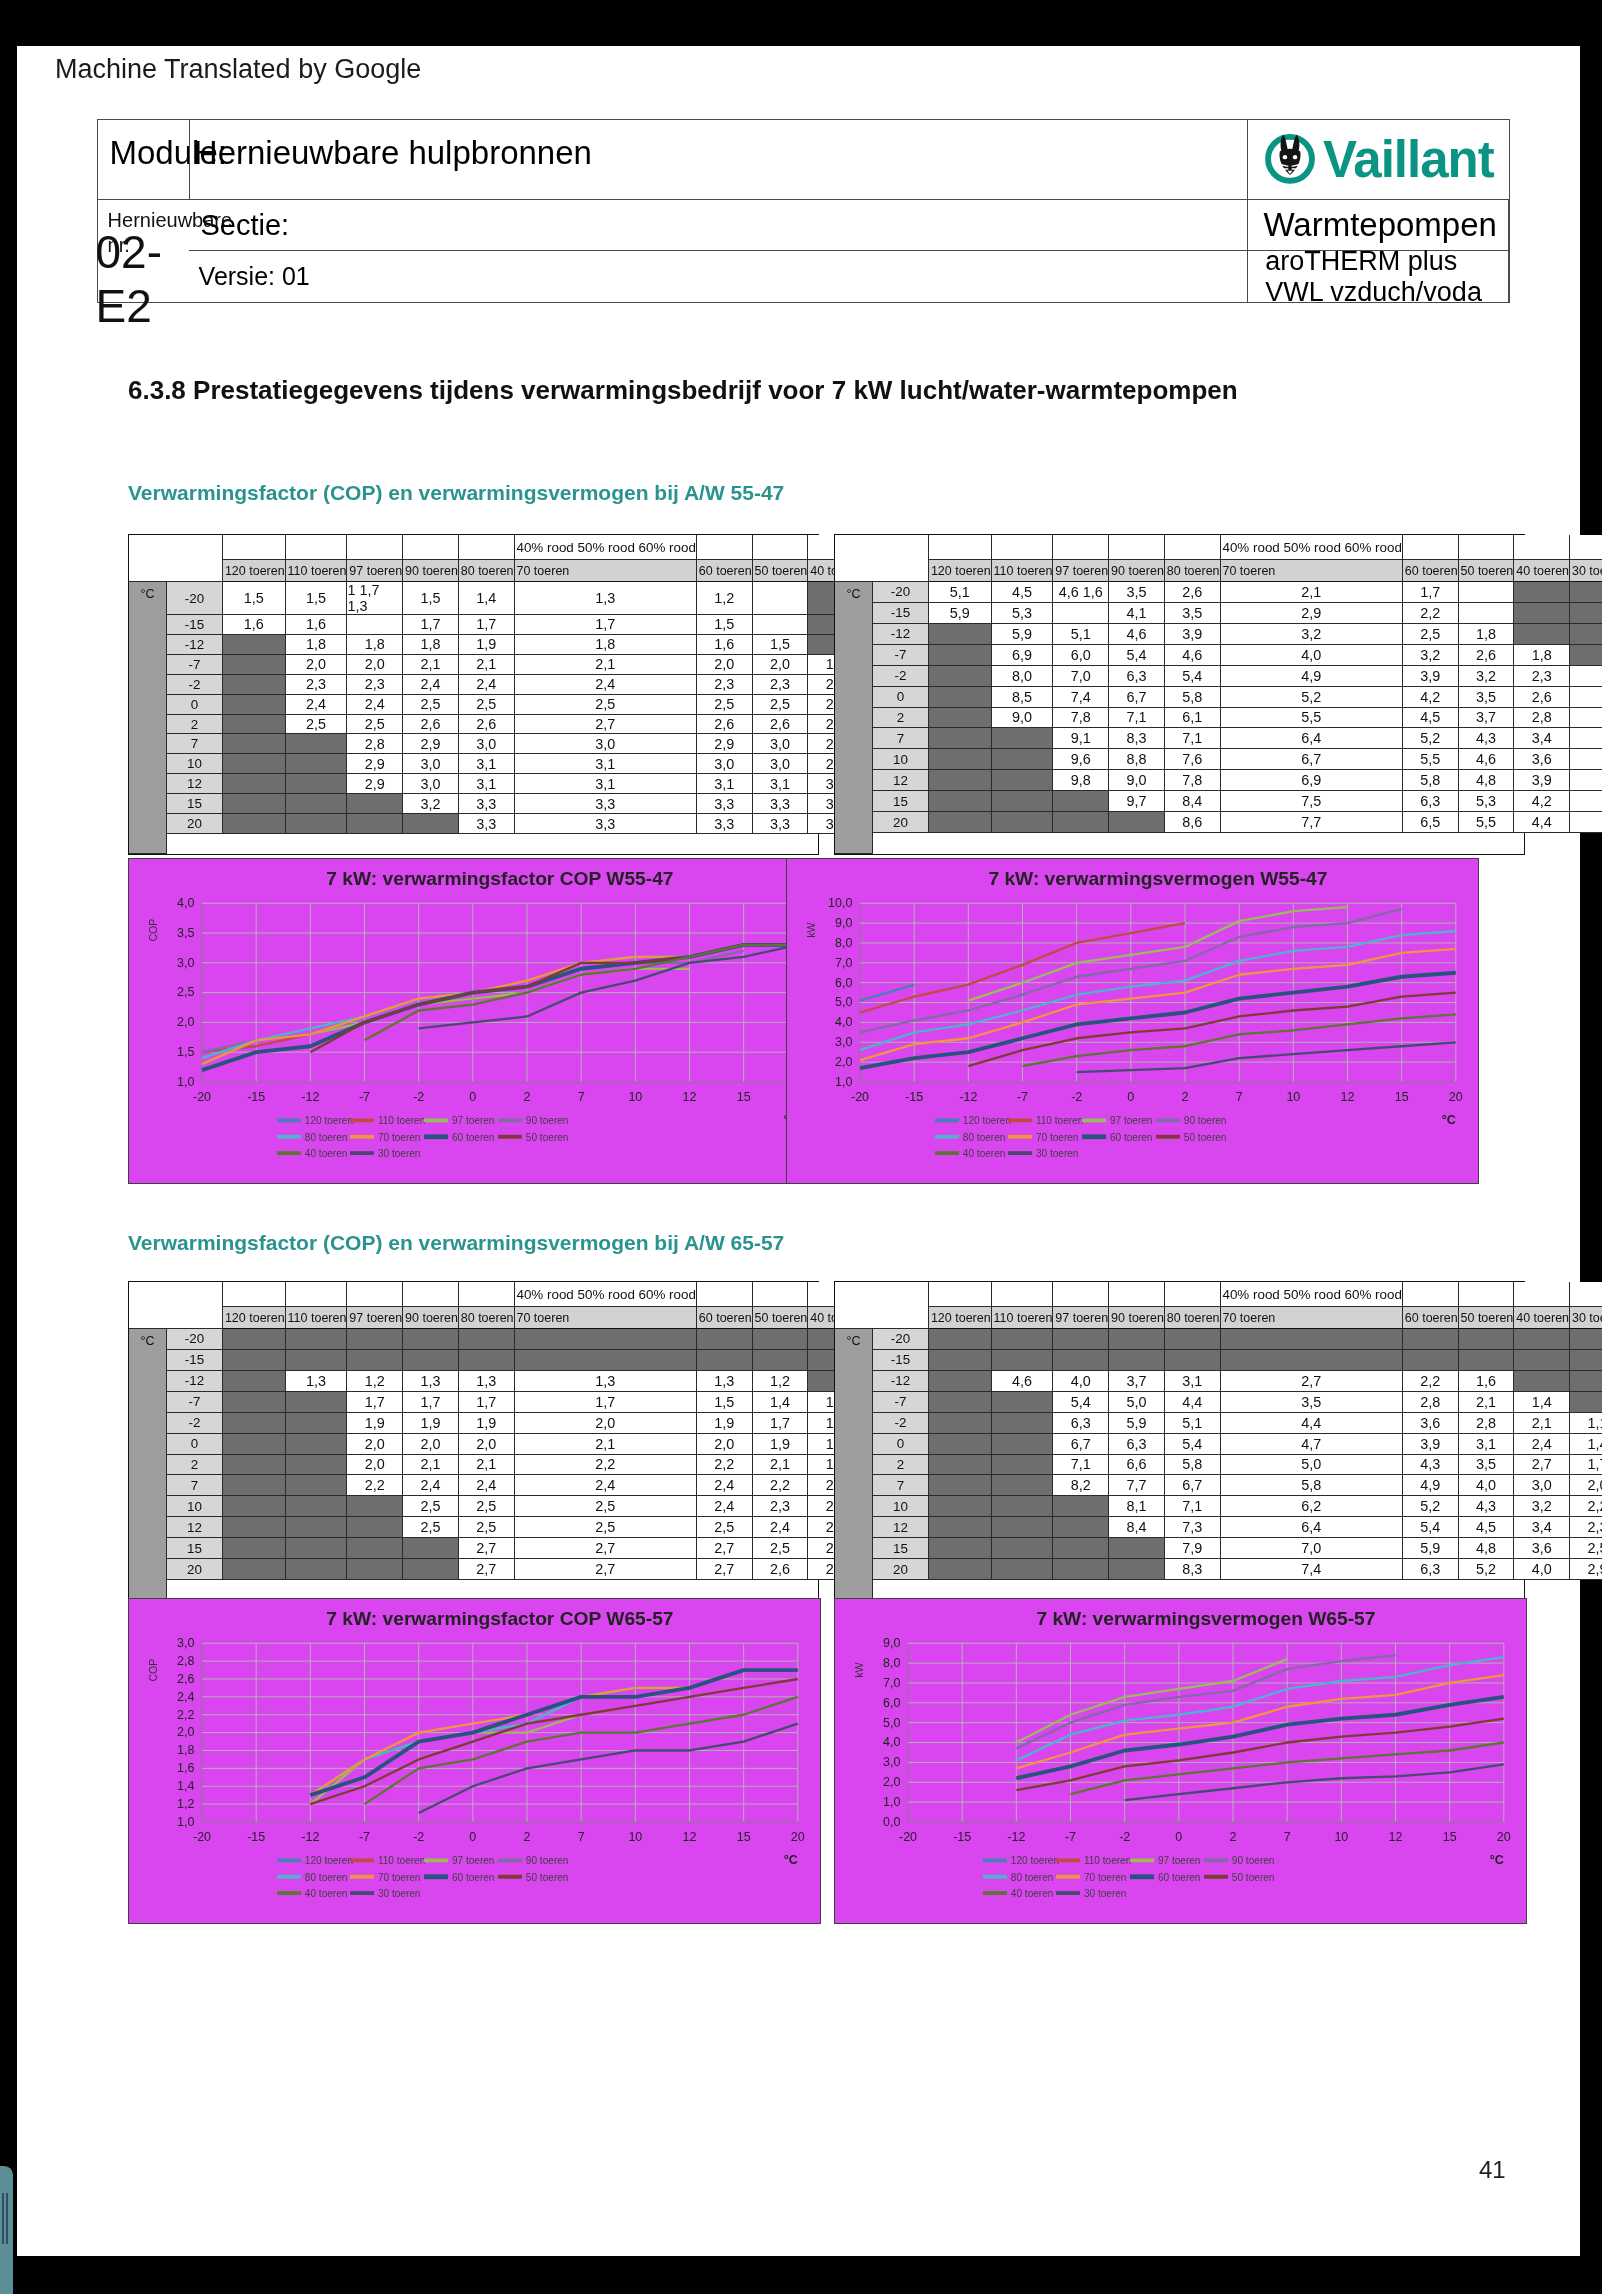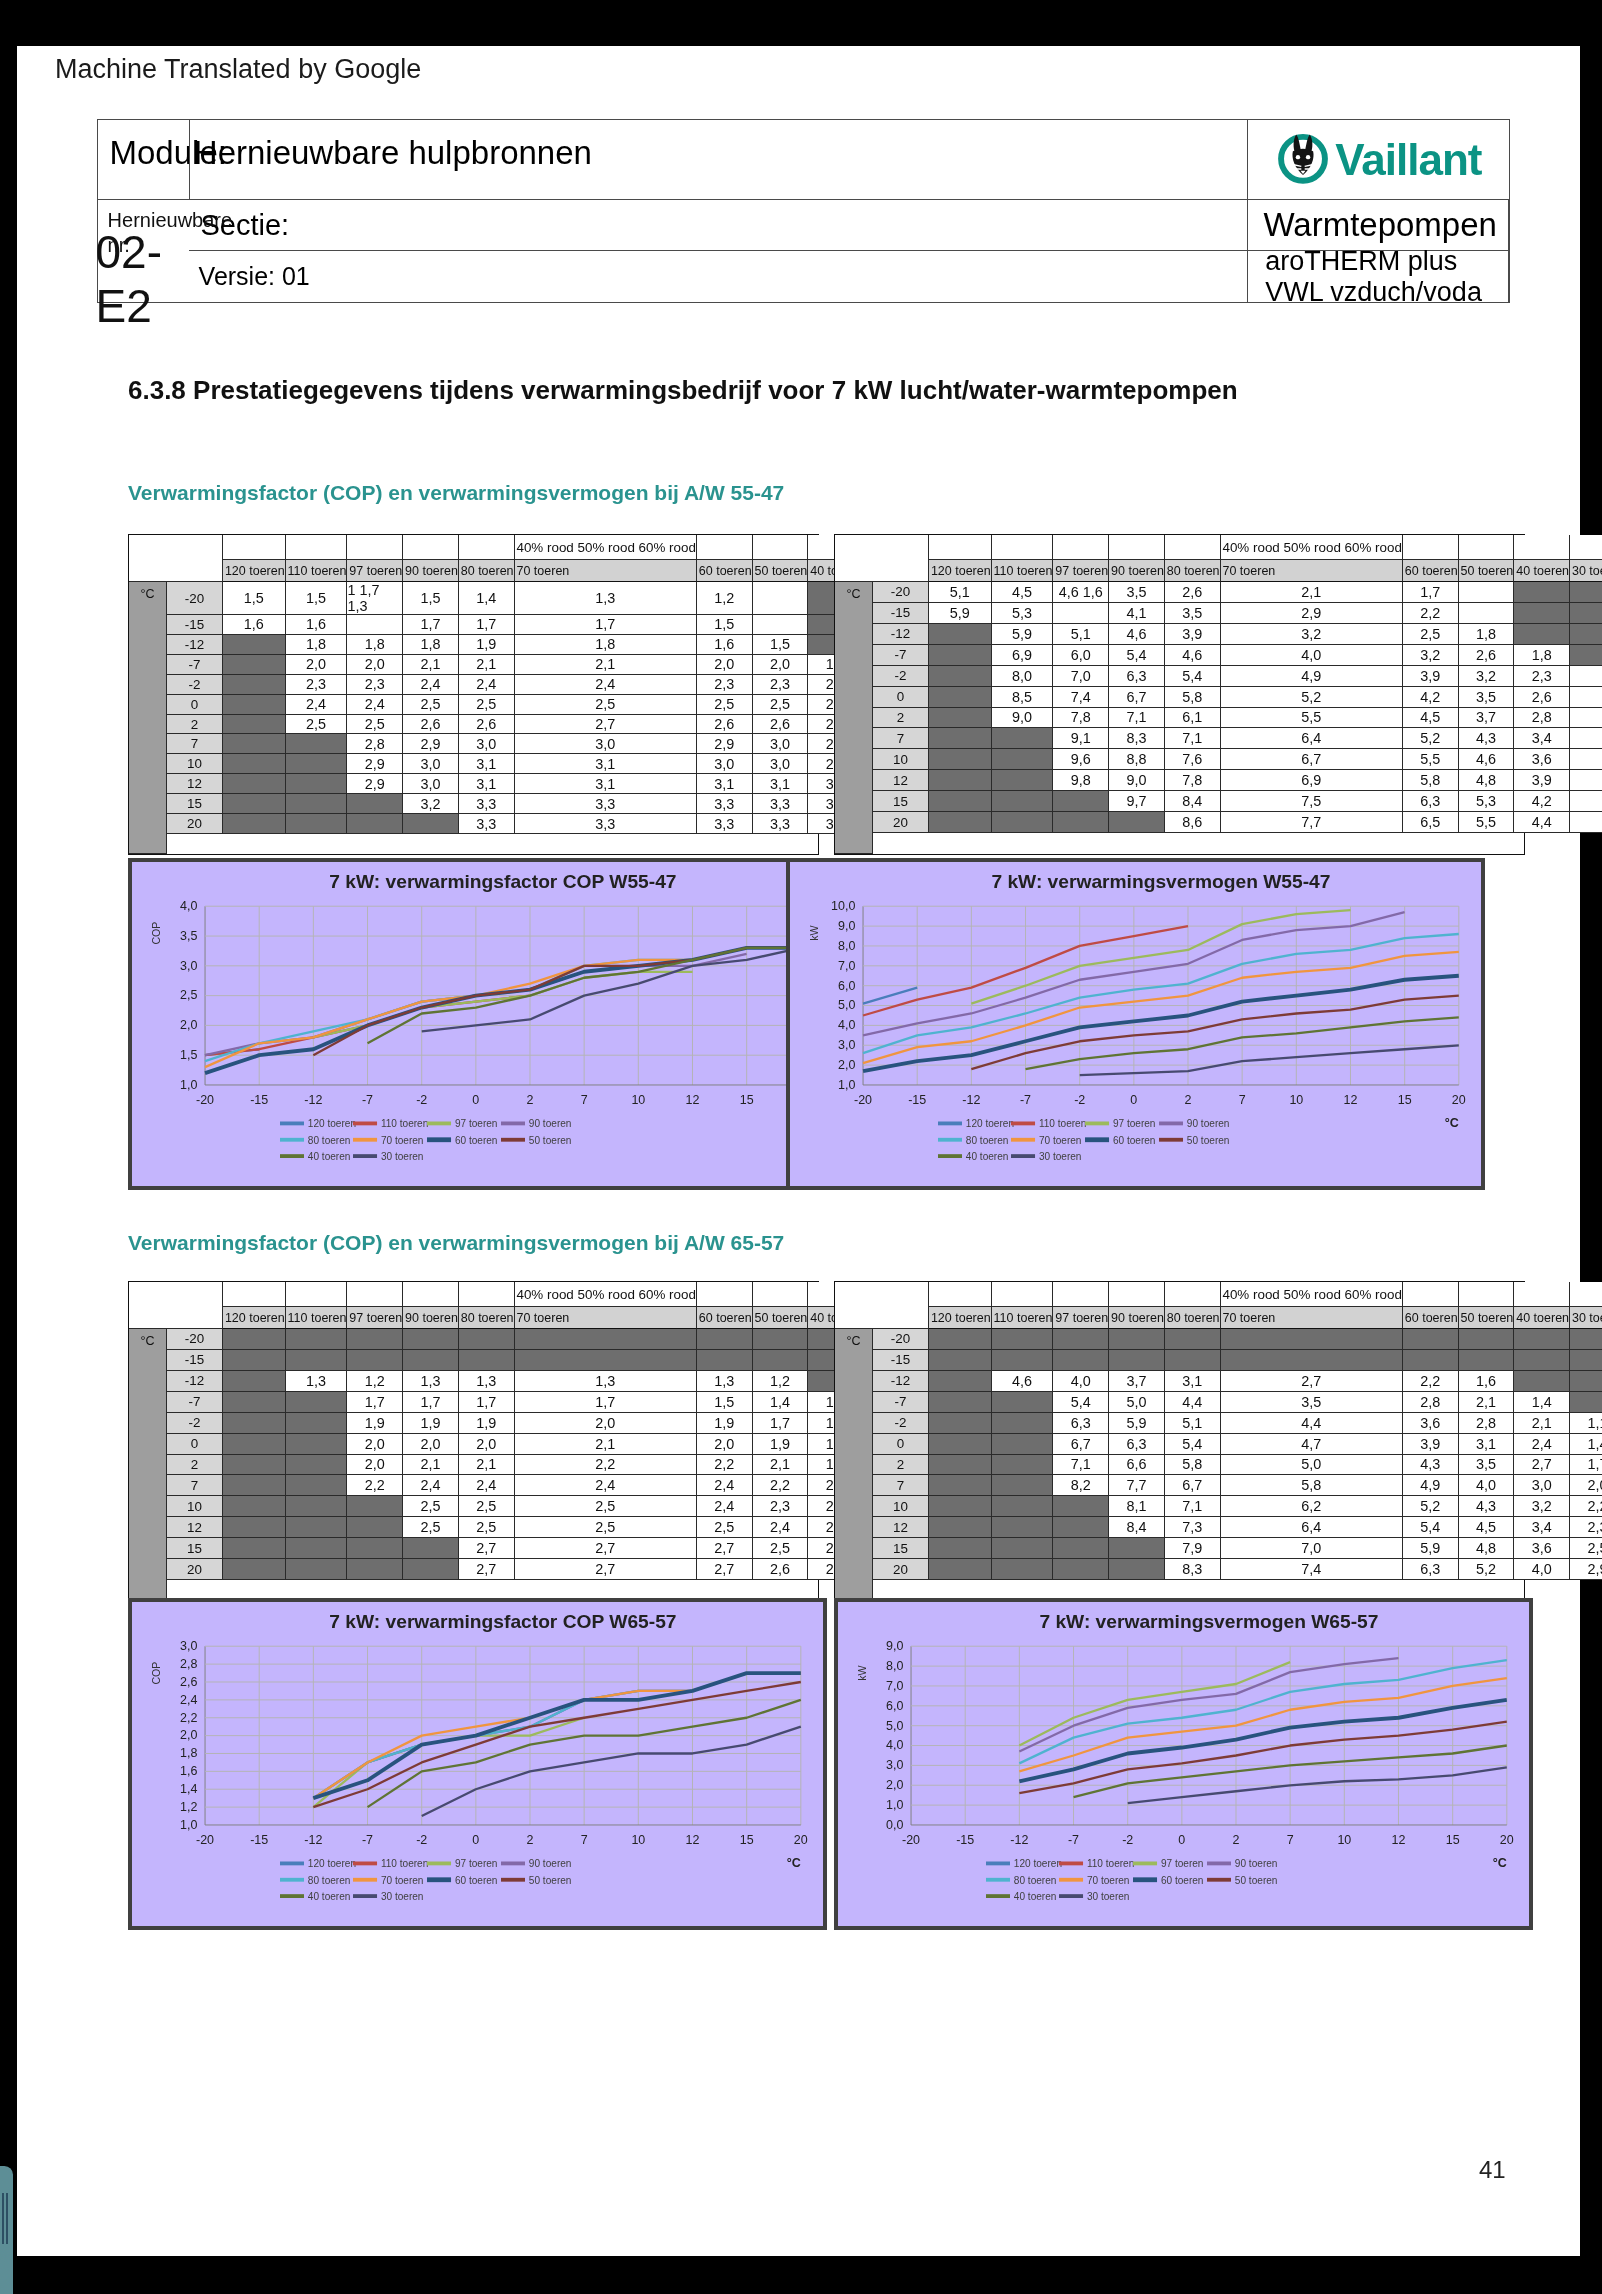--- a/index.html
+++ b/index.html
@@ -17,21 +17,21 @@
   .h-module-label{font-size:33px;padding-left:11.5px;white-space:nowrap;overflow:visible;align-items:flex-end;padding-bottom:13.4px;border-right:none !important;}
   .h-module-sep{border-left:1.9px solid #4a4a4a;align-items:flex-end;padding-bottom:13.4px;}
   .h-label{font-size:29px;padding-left:11.5px;}
   .h-value-big{font-size:33px;padding-left:15.4px;}
   .h-versie{font-size:25px;padding-left:9.6px;}
   .h-value-md{font-size:27px;padding-left:17.3px;}
   .h-logo{justify-content:center;}
   .h-cat{position:relative;display:block !important;}
   .cat-label{position:absolute;left:9.6px;top:7.7px;font-size:20px;color:#111;line-height:1.25;width:134px;}
   .cat-nr{position:absolute;right:27px;top:25px;font-size:46px;color:#111;}
-  .brand-text{font-size:44px;font-weight:bold;color:#0b9384;letter-spacing:-1px;margin-left:5.8px;}
+  .brand-text{font-size:51px;font-weight:bold;color:#0b9384;letter-spacing:-1px;margin-left:5.8px;}
   .section-title{position:absolute;left:128px;top:375px;font-size:26px;font-weight:bold;color:#111;}
   .sub-heading{position:absolute;font-size:21px;font-weight:bold;color:#2a938f;}
   .page-number{position:absolute;left:1479px;top:2156px;font-size:24px;color:#222;}
   
   .ptable{position:absolute;width:691px;height:321px;display:grid;
           grid-template-columns:38px 56px repeat(10,1fr);
           grid-template-rows:25px 22px repeat(13,1fr);
           border:1.9px solid #111;background:#fff;box-sizing:border-box;}
   .ptable>div{border-right:1px solid #2a2a2a;border-bottom:1px solid #2a2a2a;
               display:flex;align-items:center;justify-content:center;box-sizing:border-box;}
@@ -41,21 +41,21 @@
           white-space:nowrap;overflow:visible;z-index:2;}
   .c-toeren{background:#d2d2d2;border-bottom:1.9px solid #111 !important;
             justify-content:flex-start !important;padding-left:1.9px;
             font-size:12.5px;color:#111;white-space:nowrap;overflow:visible;}
   .c-unit{grid-area:3/1/16/2;background:#9e9e9e;align-items:flex-start !important;
           padding-top:4.8px;font-size:12.5px;color:#111;}
   .c-temp{background:#d6d6d6;font-size:13.4px;color:#111;}
   .c-val{background:#fff;font-size:14.4px;color:#111;}
   .c-val.dark{background:#6e6e6e;}
   
-  .chart-box{position:absolute;width:691px;height:324px;border:4px solid #404040;background:#c4b5fd;}
+  .chart-box{position:absolute;width:691px;height:324px;border:1px solid #404040;background:#d946ef;}
   svg text{font-family:"Liberation Sans",sans-serif;}
   
   .side-tab{position:absolute;left:0;top:2166px;width:12.5px;height:128px;background:#5d8e96;
             border-top-right-radius:8.6px;z-index:5;}
   .side-tab .grip{position:absolute;left:1.9px;top:27px;width:8.6px;height:51px;
             background:repeating-linear-gradient(90deg,#2d4f63 0 1.9px,rgba(0,0,0,0) 1.9px 3.8px);}
 </style>
 </head>
 <body>
 

